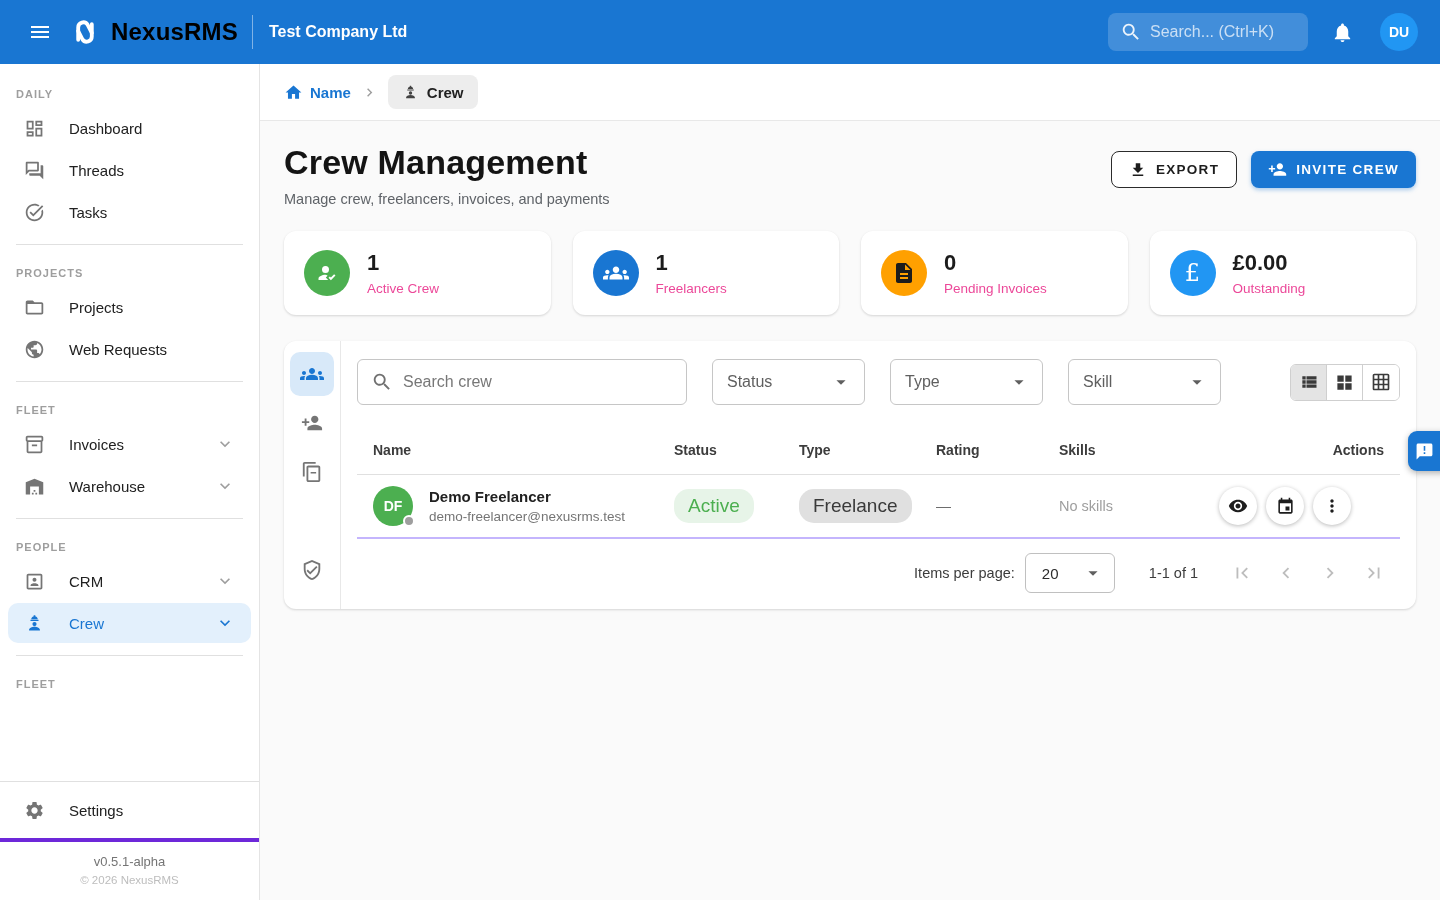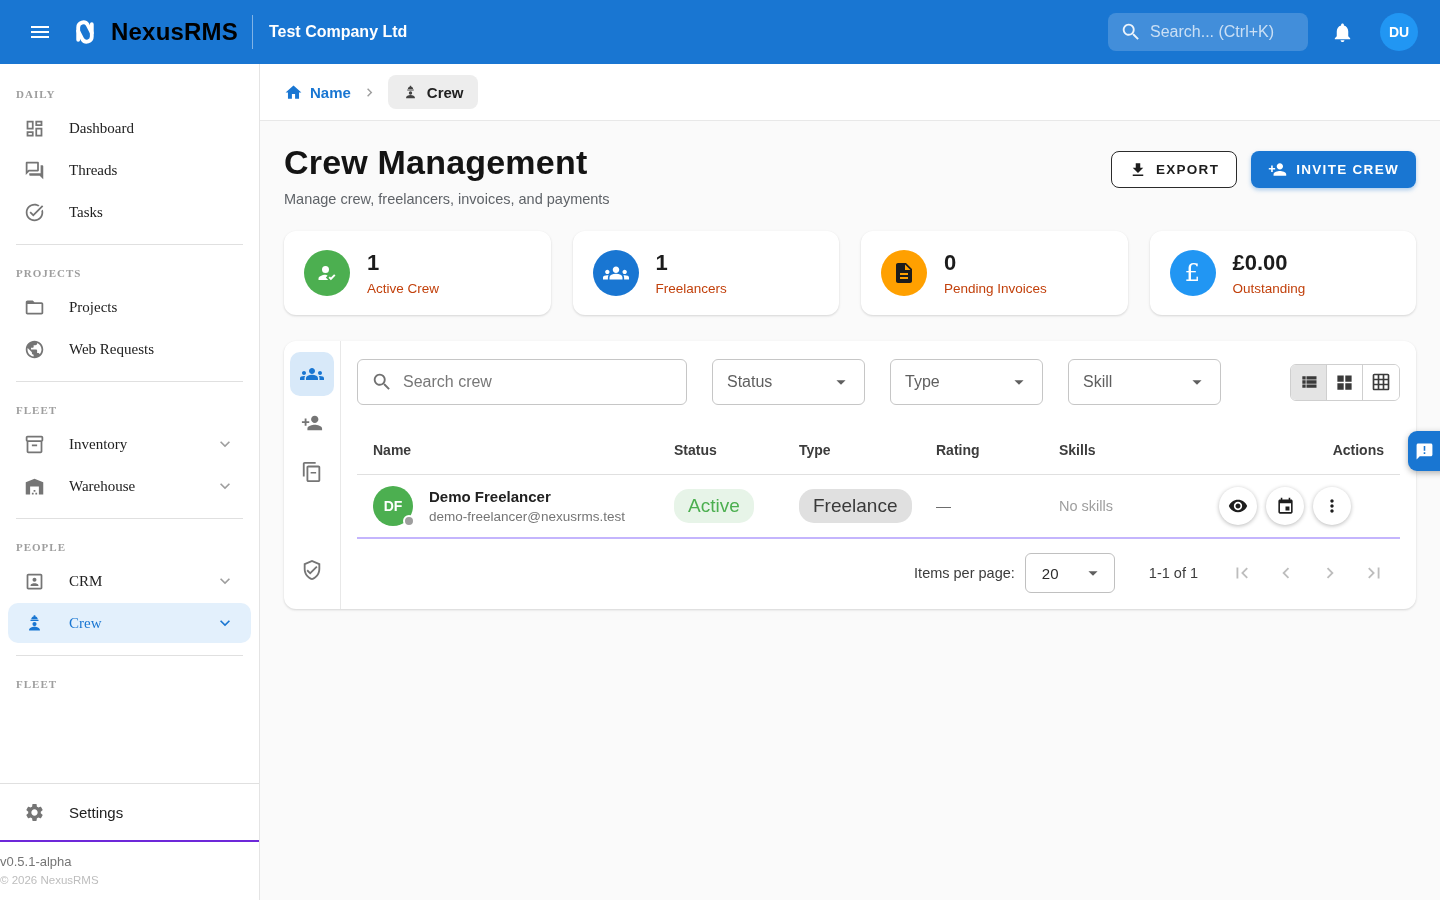--- a/index.html
+++ b/index.html
@@ -22,32 +22,32 @@
   .topbar-search input::placeholder { color:rgba(255,255,255,.72); }
   .bell-btn { margin-left:14px; }
   .bell-btn svg { fill:#fff; }
   .avatar { width:38px; height:38px; border-radius:50%; background:#2196f3; color:#fff; font-size:14px; font-weight:bold; display:flex; align-items:center; justify-content:center; margin-left:18px; cursor:pointer; }
 
   
   .app-body { display:flex; height:836px; }
 
   
   .sidebar { width:260px; background:#fff; border-right:1px solid #e4e4e4; display:flex; flex-direction:column; }
-  .sidebar-nav { flex:1; overflow:hidden; padding-top:14px;font-family:Liberation Serif, serif; }
+  .sidebar-nav { flex:1; overflow:hidden; padding-top:14px; }
   .section-label { font-size:11px; font-weight:bold; letter-spacing:1px; color:#9e9e9e; padding:10px 16px 6px; }
   .nav-item { display:flex; align-items:center; height:40px; margin:2px 8px; padding:0 16px; border-radius:10px; cursor:pointer; color:#212121; }
   .nav-item svg { fill:#757575; flex:none; }
   .nav-item .nav-label { font-size:15px; margin-left:24px; flex:1; }
   .nav-item .chev svg { fill:#9e9e9e; }
   .nav-item.active { background:#e3f0fc; }
   .nav-item.active svg { fill:#1976d2; }
   .nav-item.active .nav-label { color:#1976d2; }
   .nav-divider { height:1px; background:#e0e0e0; margin:12px 16px; }
   .sidebar-bottom { border-top:1px solid #e0e0e0; background:#fff; }
-  .sidebar-footer { border-top:2px solid #6d28d9; text-align:left; padding:12px 0 14px; }
+  .sidebar-footer { border-top:4px solid #6d28d9; text-align:center; padding:12px 0 14px; }
   .version { font-size:13px; color:#757575; }
   .copyright { font-size:11.5px; color:#bdbdbd; margin-top:5px; }
 
   
   .main { flex:1; display:flex; flex-direction:column; background:#fafafa; min-width:0; position:relative; }
   .breadcrumb-bar { height:57px; background:#fff; border-bottom:1px solid #e8e8e8; display:flex; align-items:center; padding:0 24px; gap:10px; }
   .crumb-home { display:flex; align-items:center; gap:7px; color:#1976d2; font-size:15px; font-weight:bold; cursor:pointer; }
   .crumb-home svg { fill:#1976d2; }
   .crumb-sep svg { fill:#9e9e9e; }
   .crumb-chip { display:flex; align-items:center; gap:8px; background:#ededed; border-radius:8px; height:34px; padding:0 14px; font-size:15px; font-weight:bold; color:#212121; cursor:pointer; }
@@ -70,21 +70,21 @@
   .stat-card { background:#fff; border-radius:12px; box-shadow:0 1px 3px rgba(0,0,0,.1), 0 1px 2px rgba(0,0,0,.06); padding:19px 20px; display:flex; align-items:center; gap:17px; }
   .stat-icon { width:46px; height:46px; border-radius:50%; display:flex; align-items:center; justify-content:center; flex:none; }
   .stat-icon svg { fill:#fff; }
   .stat-icon.c-green { background:#4caf50; }
   .stat-icon.c-blue { background:#1976d2; }
   .stat-icon.c-orange { background:#ffa000; }
   .stat-icon.c-orange svg { fill:#1c1c1c; }
   .stat-icon.c-lightblue { background:#2196f3; }
   .pound-glyph { color:#fff; font-size:24px; font-family:"DejaVu Serif", serif; }
   .stat-value { font-size:22px; font-weight:bold; color:#1c1c1c; }
-  .stat-label { font-size:13.5px; color:#c2410c; margin-top:5px; }
+  .stat-label { font-size:13.5px; color:#ec4899; margin-top:5px; }
 
   
   .panel { margin-top:26px; background:#fff; border-radius:12px; box-shadow:0 1px 3px rgba(0,0,0,.1), 0 1px 2px rgba(0,0,0,.06); display:flex; min-height:268px; }
   .rail { width:57px; border-right:1px solid #e8e8e8; padding:11px 0; display:flex; flex-direction:column; align-items:center; gap:5px; }
   .rail-btn { width:44px; height:44px; border-radius:10px; border:none; background:transparent; display:flex; align-items:center; justify-content:center; cursor:pointer; }
   .rail-btn svg { fill:#757575; }
   .rail-btn.active { background:#d8e9f9; }
   .rail-btn.active svg { fill:#1976d2; }
   .rail-gap { height:44px; }
   .panel-content { flex:1; padding:18px 16px 8px; min-width:0; display:flex; flex-direction:column; }
@@ -334,21 +334,21 @@
           </svg>
         <span class="nav-label">Web Requests</span>
       </div>
       <div class="nav-divider"></div>
 
       <div class="section-label">FLEET</div>
       <div class="nav-item">
         <svg width="21" height="21">
             <use href="#i-inventory"></use>
           </svg>
-        <span class="nav-label">Inventory</span>
+        <span class="nav-label">Invoices</span>
         <span class="chev">
             <svg width="20" height="20">
               <use href="#i-chevdown"></use>
             </svg>
           </span>
       </div>
       <div class="nav-item">
         <svg width="21" height="21">
             <use href="#i-warehouse"></use>
           </svg>

